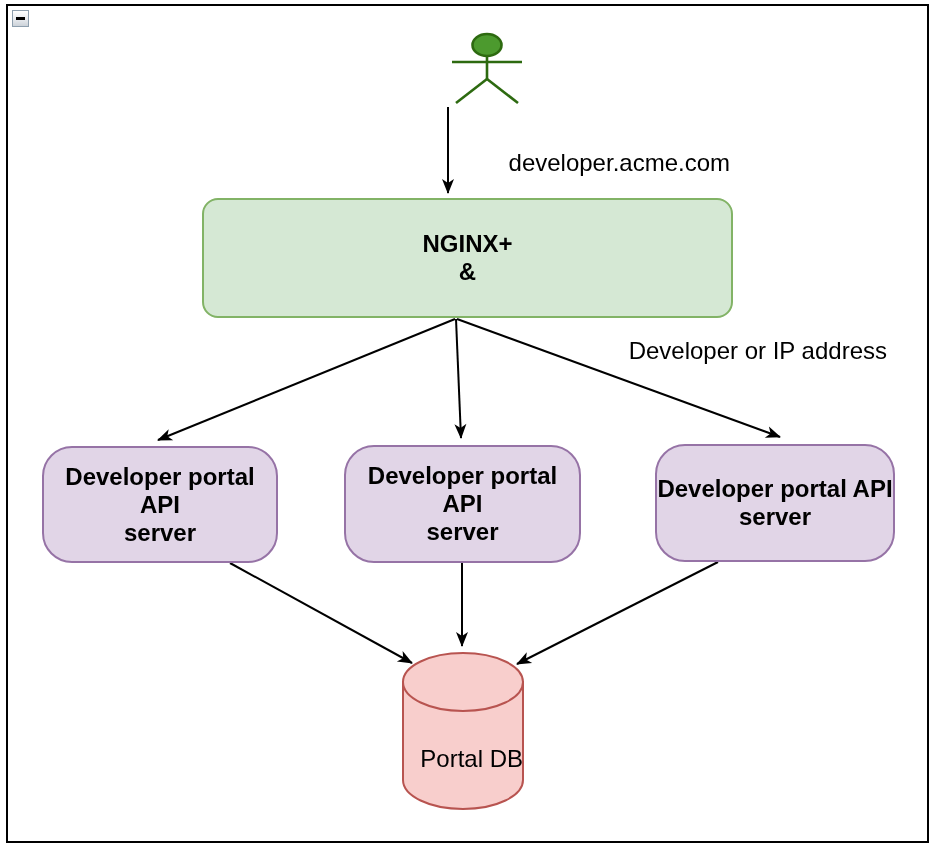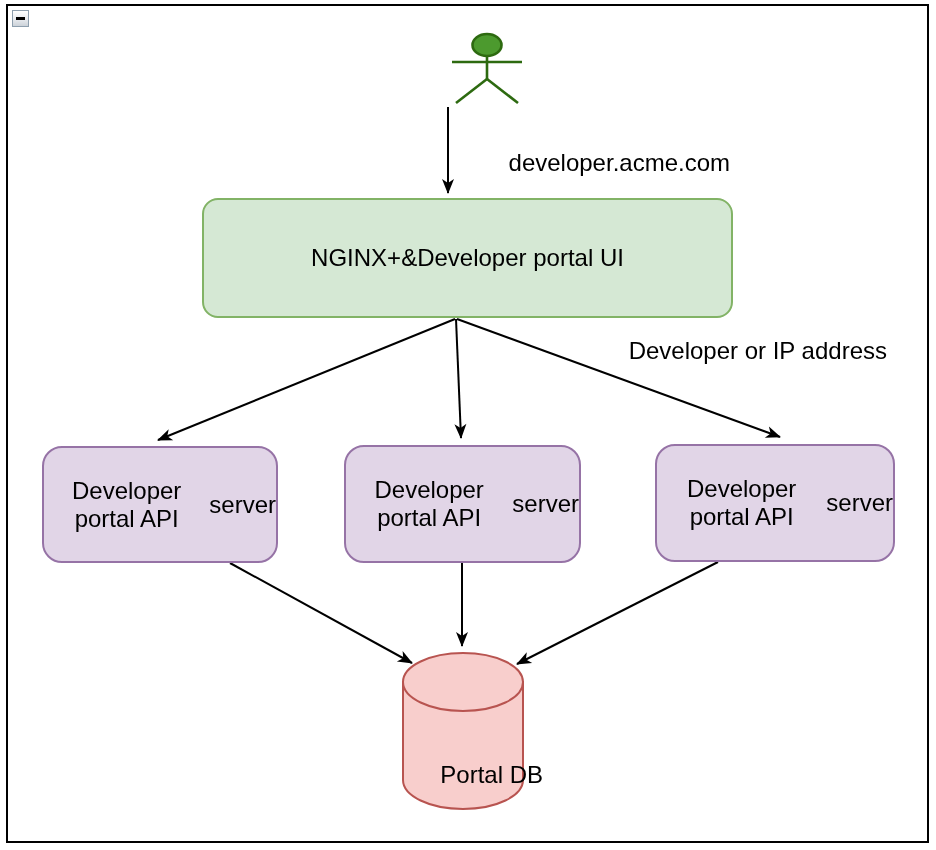--- a/index.html
+++ b/index.html
@@ -15,40 +15,40 @@
   .collapse-btn{
     position:absolute;left:12px;top:10px;width:17px;height:17px;
     box-sizing:border-box;border:1px solid #8e9fae;
     background:linear-gradient(180deg,#ffffff 0%,#e7eaee 55%,#ccd2d9 100%);
     display:flex;align-items:center;justify-content:center;cursor:pointer;
   }
   .collapse-btn .minus-bar{width:9px;height:3px;background:#000;}
   svg.diagram{position:absolute;left:0;top:0;}
   .node{
     position:absolute;box-sizing:border-box;
-    display:flex;flex-direction:row;align-items:center;justify-content:center;
-    text-align:center;font-size:24px;line-height:28px;
+    display:flex;flex-direction:column;align-items:center;justify-content:center;
+    text-align:center;font-size:24px;line-height:28px;font-weight:bold;
   }
   .node-green{
     left:202px;top:198px;width:531px;height:120px;
     background:#d5e8d4;border:2px solid #82b366;border-radius:16px;
   }
   .node-purple{
-    background:#e1d5e7;border:2px solid #9673a6;border-radius:20px;
+    background:#e1d5e7;border:2px solid #9673a6;border-radius:30px;
   }
   .node-purple.p1{left:42px;top:446px;width:236px;height:117px;}
   .node-purple.p2{left:344px;top:445px;width:237px;height:118px;}
   .node-purple.p3{left:655px;top:444px;width:240px;height:118px;}
   .edge-label{
     position:absolute;font-size:24px;line-height:26px;text-align:right;
     white-space:nowrap;
   }
   .label-ingress{left:480px;top:150px;width:250px;}
   .label-lb{left:625px;top:338px;width:262px;}
-  .label-db{left:423px;top:746px;width:120px;margin-top:16px;}
+  .label-db{left:403px;top:746px;width:120px;}
 </style>
 </head>
 <body>
 
 <div class="frame"></div>
 
 <div class="collapse-btn" title="Collapse">
   <div class="minus-bar"></div>
 </div>
 
@@ -79,21 +79,20 @@
 
   <g fill="#f8cecc" stroke="#b85450" stroke-width="2">
     <path d="M403,682 L403,780 A60,29 0 0 0 523,780 L523,682 Z"></path>
     <ellipse cx="463" cy="682" rx="60" ry="29"></ellipse>
   </g>
 </svg>
 
 <div class="node node-green">
   <div>NGINX+</div>
   <div>&amp;</div>
-  <div>Developer portal UI</div>
 </div>
 
 <div class="node node-purple p1">
   <div>Developer portal API</div>
   <div>server</div>
 </div>
 
 <div class="node node-purple p2">
   <div>Developer portal API</div>
   <div>server</div>

